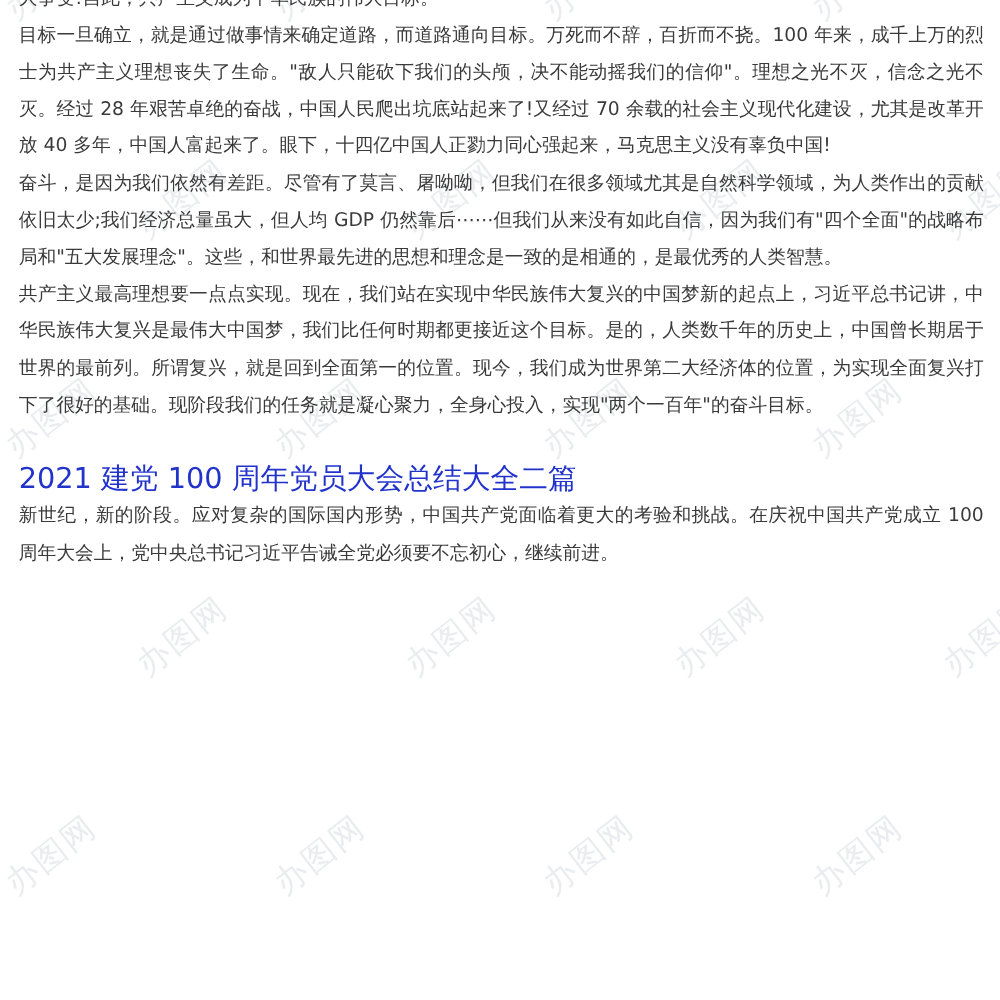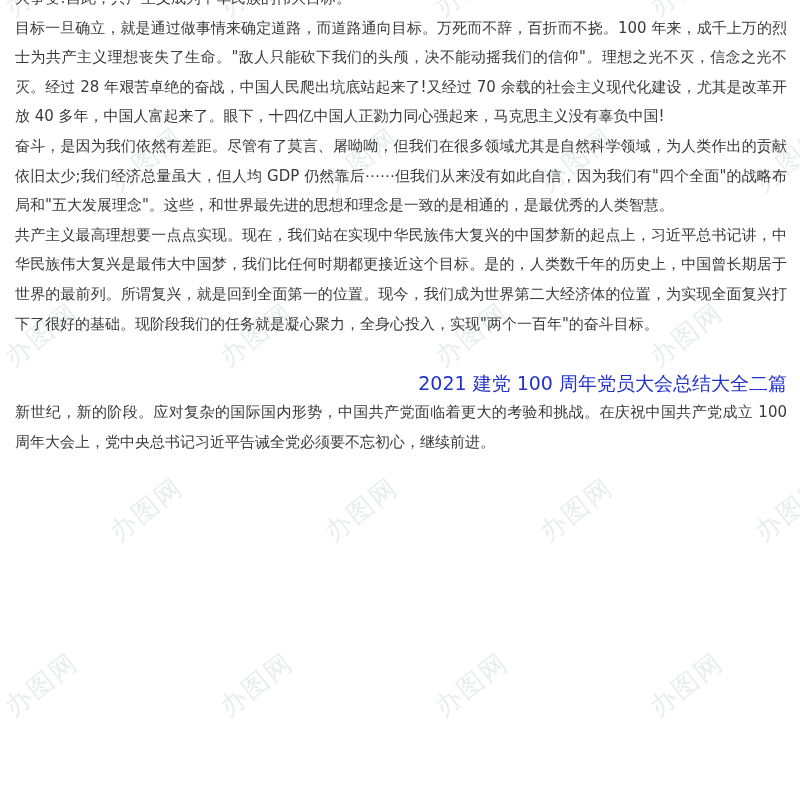--- a/index.html
+++ b/index.html
@@ -66,24 +66,24 @@
     text-align: left;
   }
 
   .spacer {
     height: 29.6px;
   }
 
   .section-heading {
     margin: 0;
     color: #2233cc;
-    font-size: 19px;
+    font-size: 23px;
     line-height: 29.6px;
     font-weight: normal;
-    text-align: right;
+    text-align: left;
     letter-spacing: 0px;
   }
 </style>
 </head>
 <body>
 
 <div id="page">
 
   <div id="watermark-layer">
       <span class="wm" style="left: 0px; top: 0px;">办图网</span>

